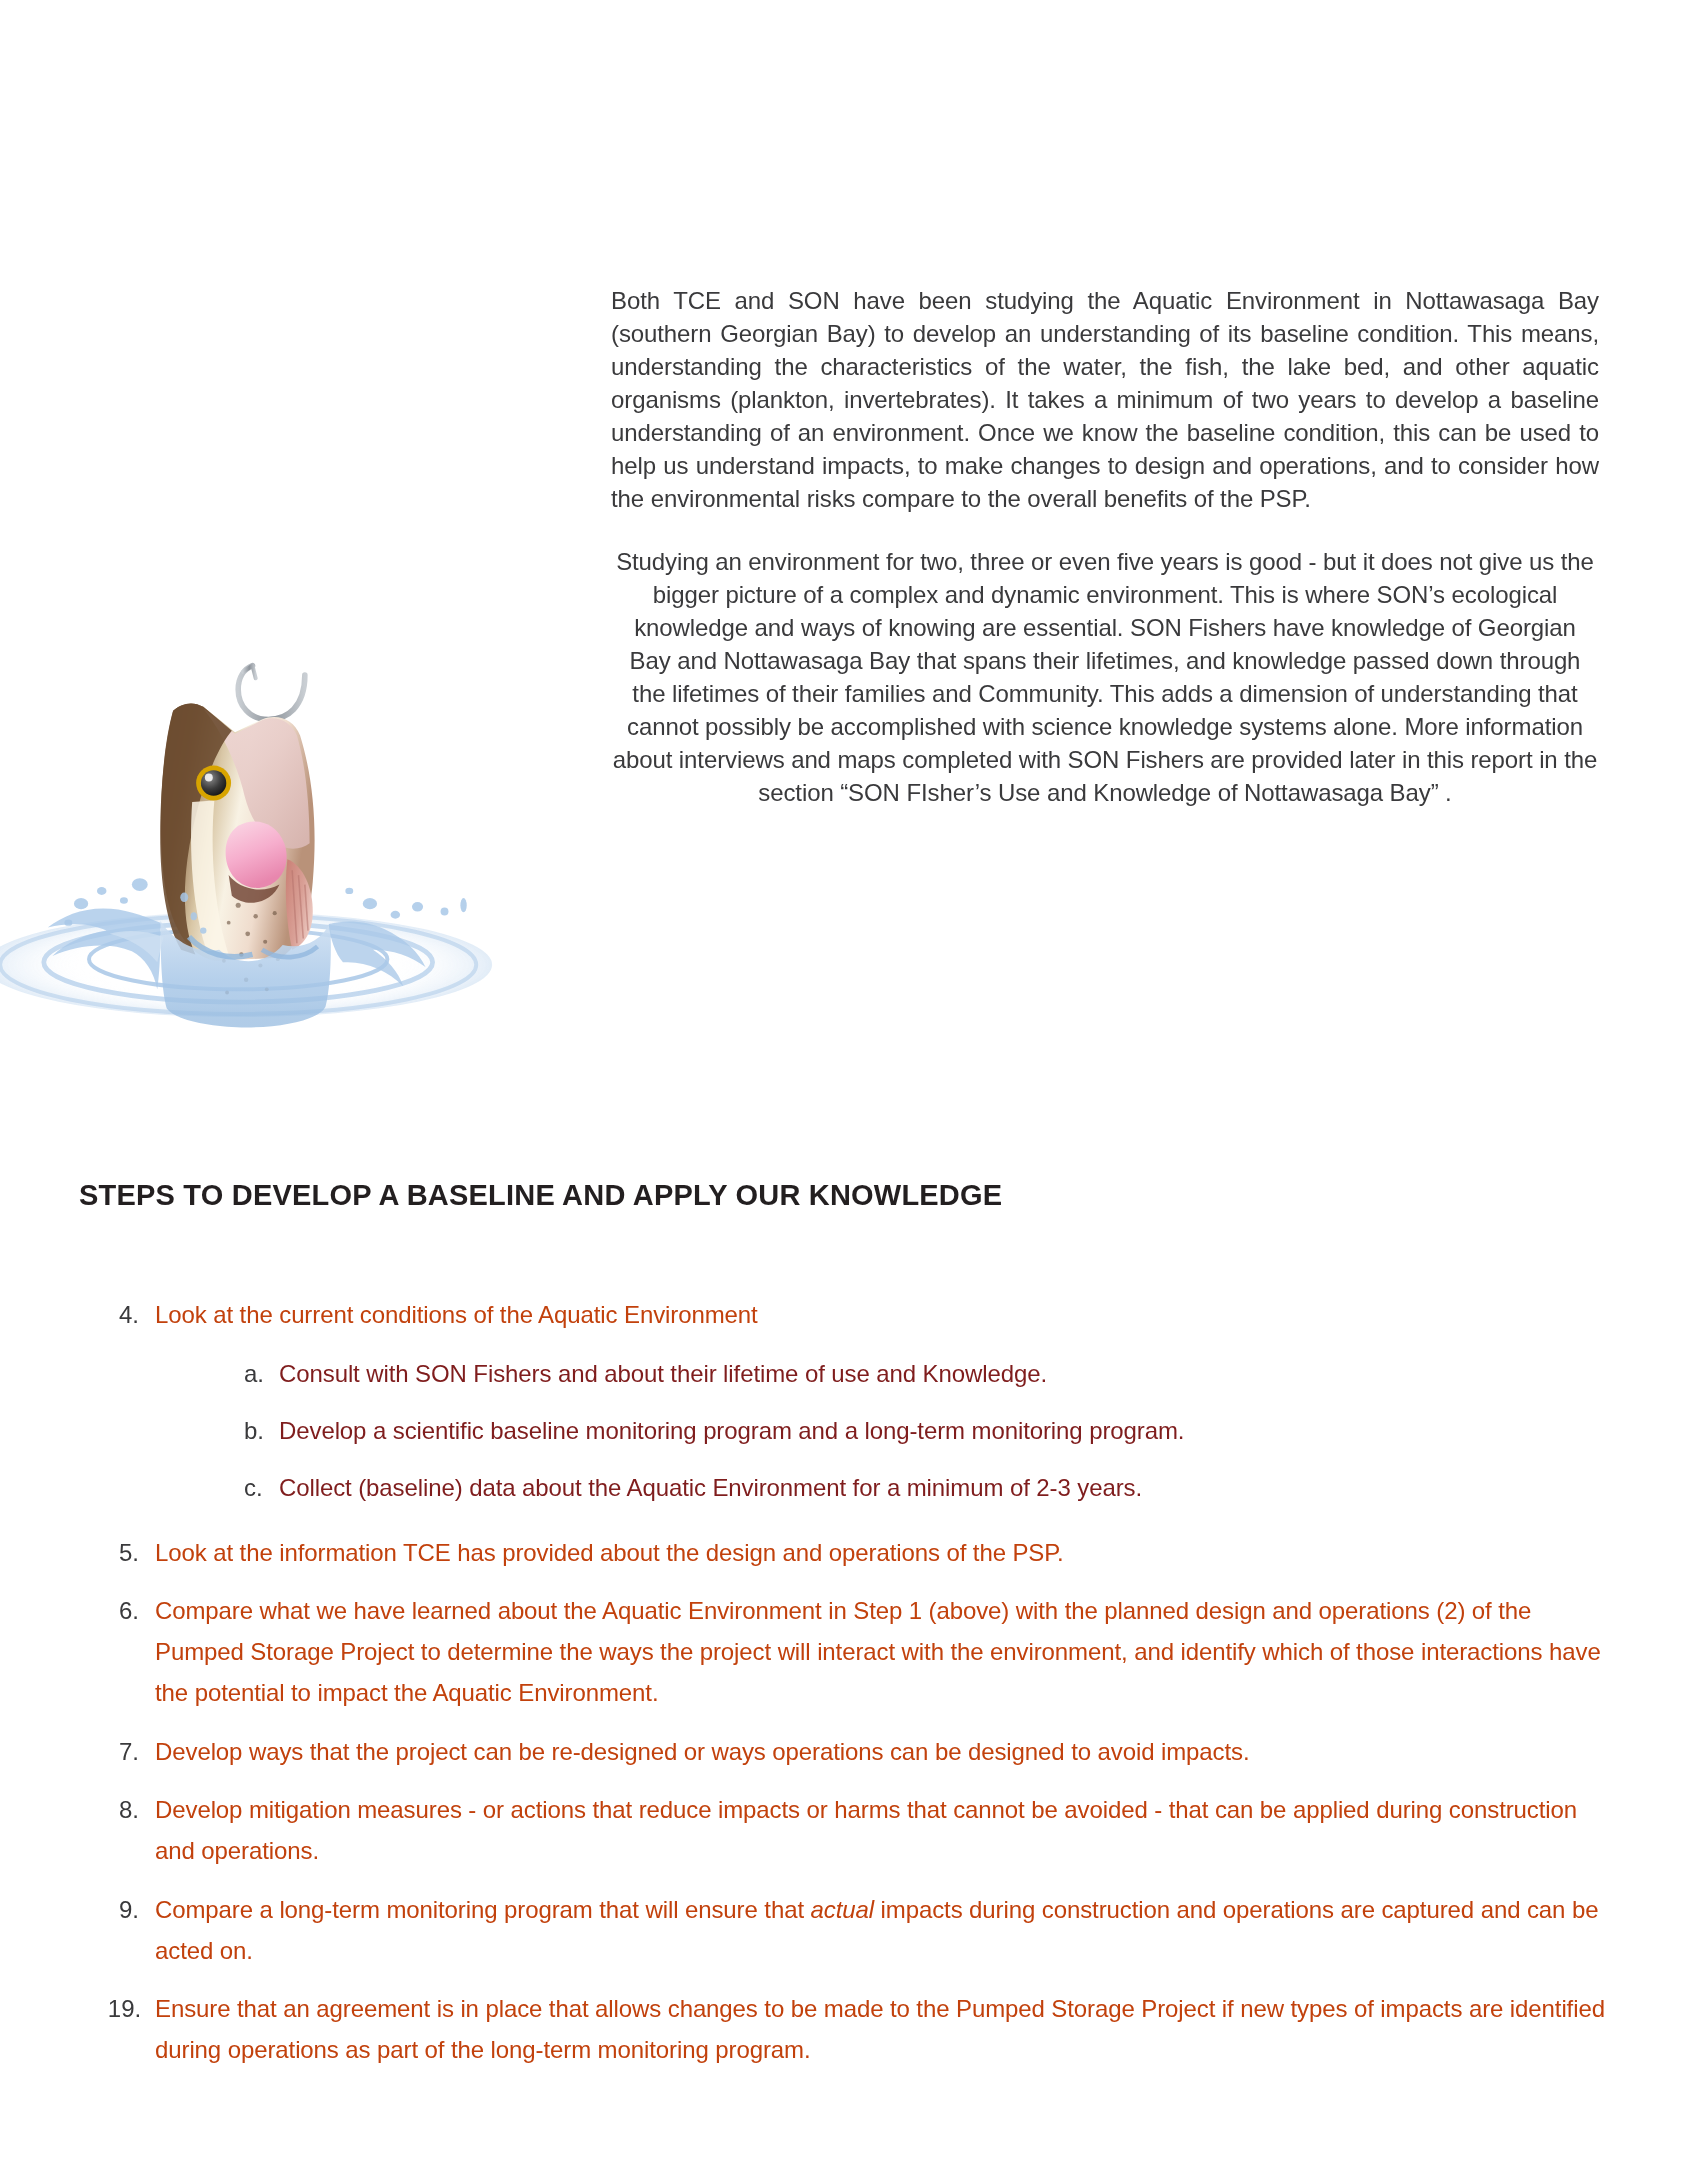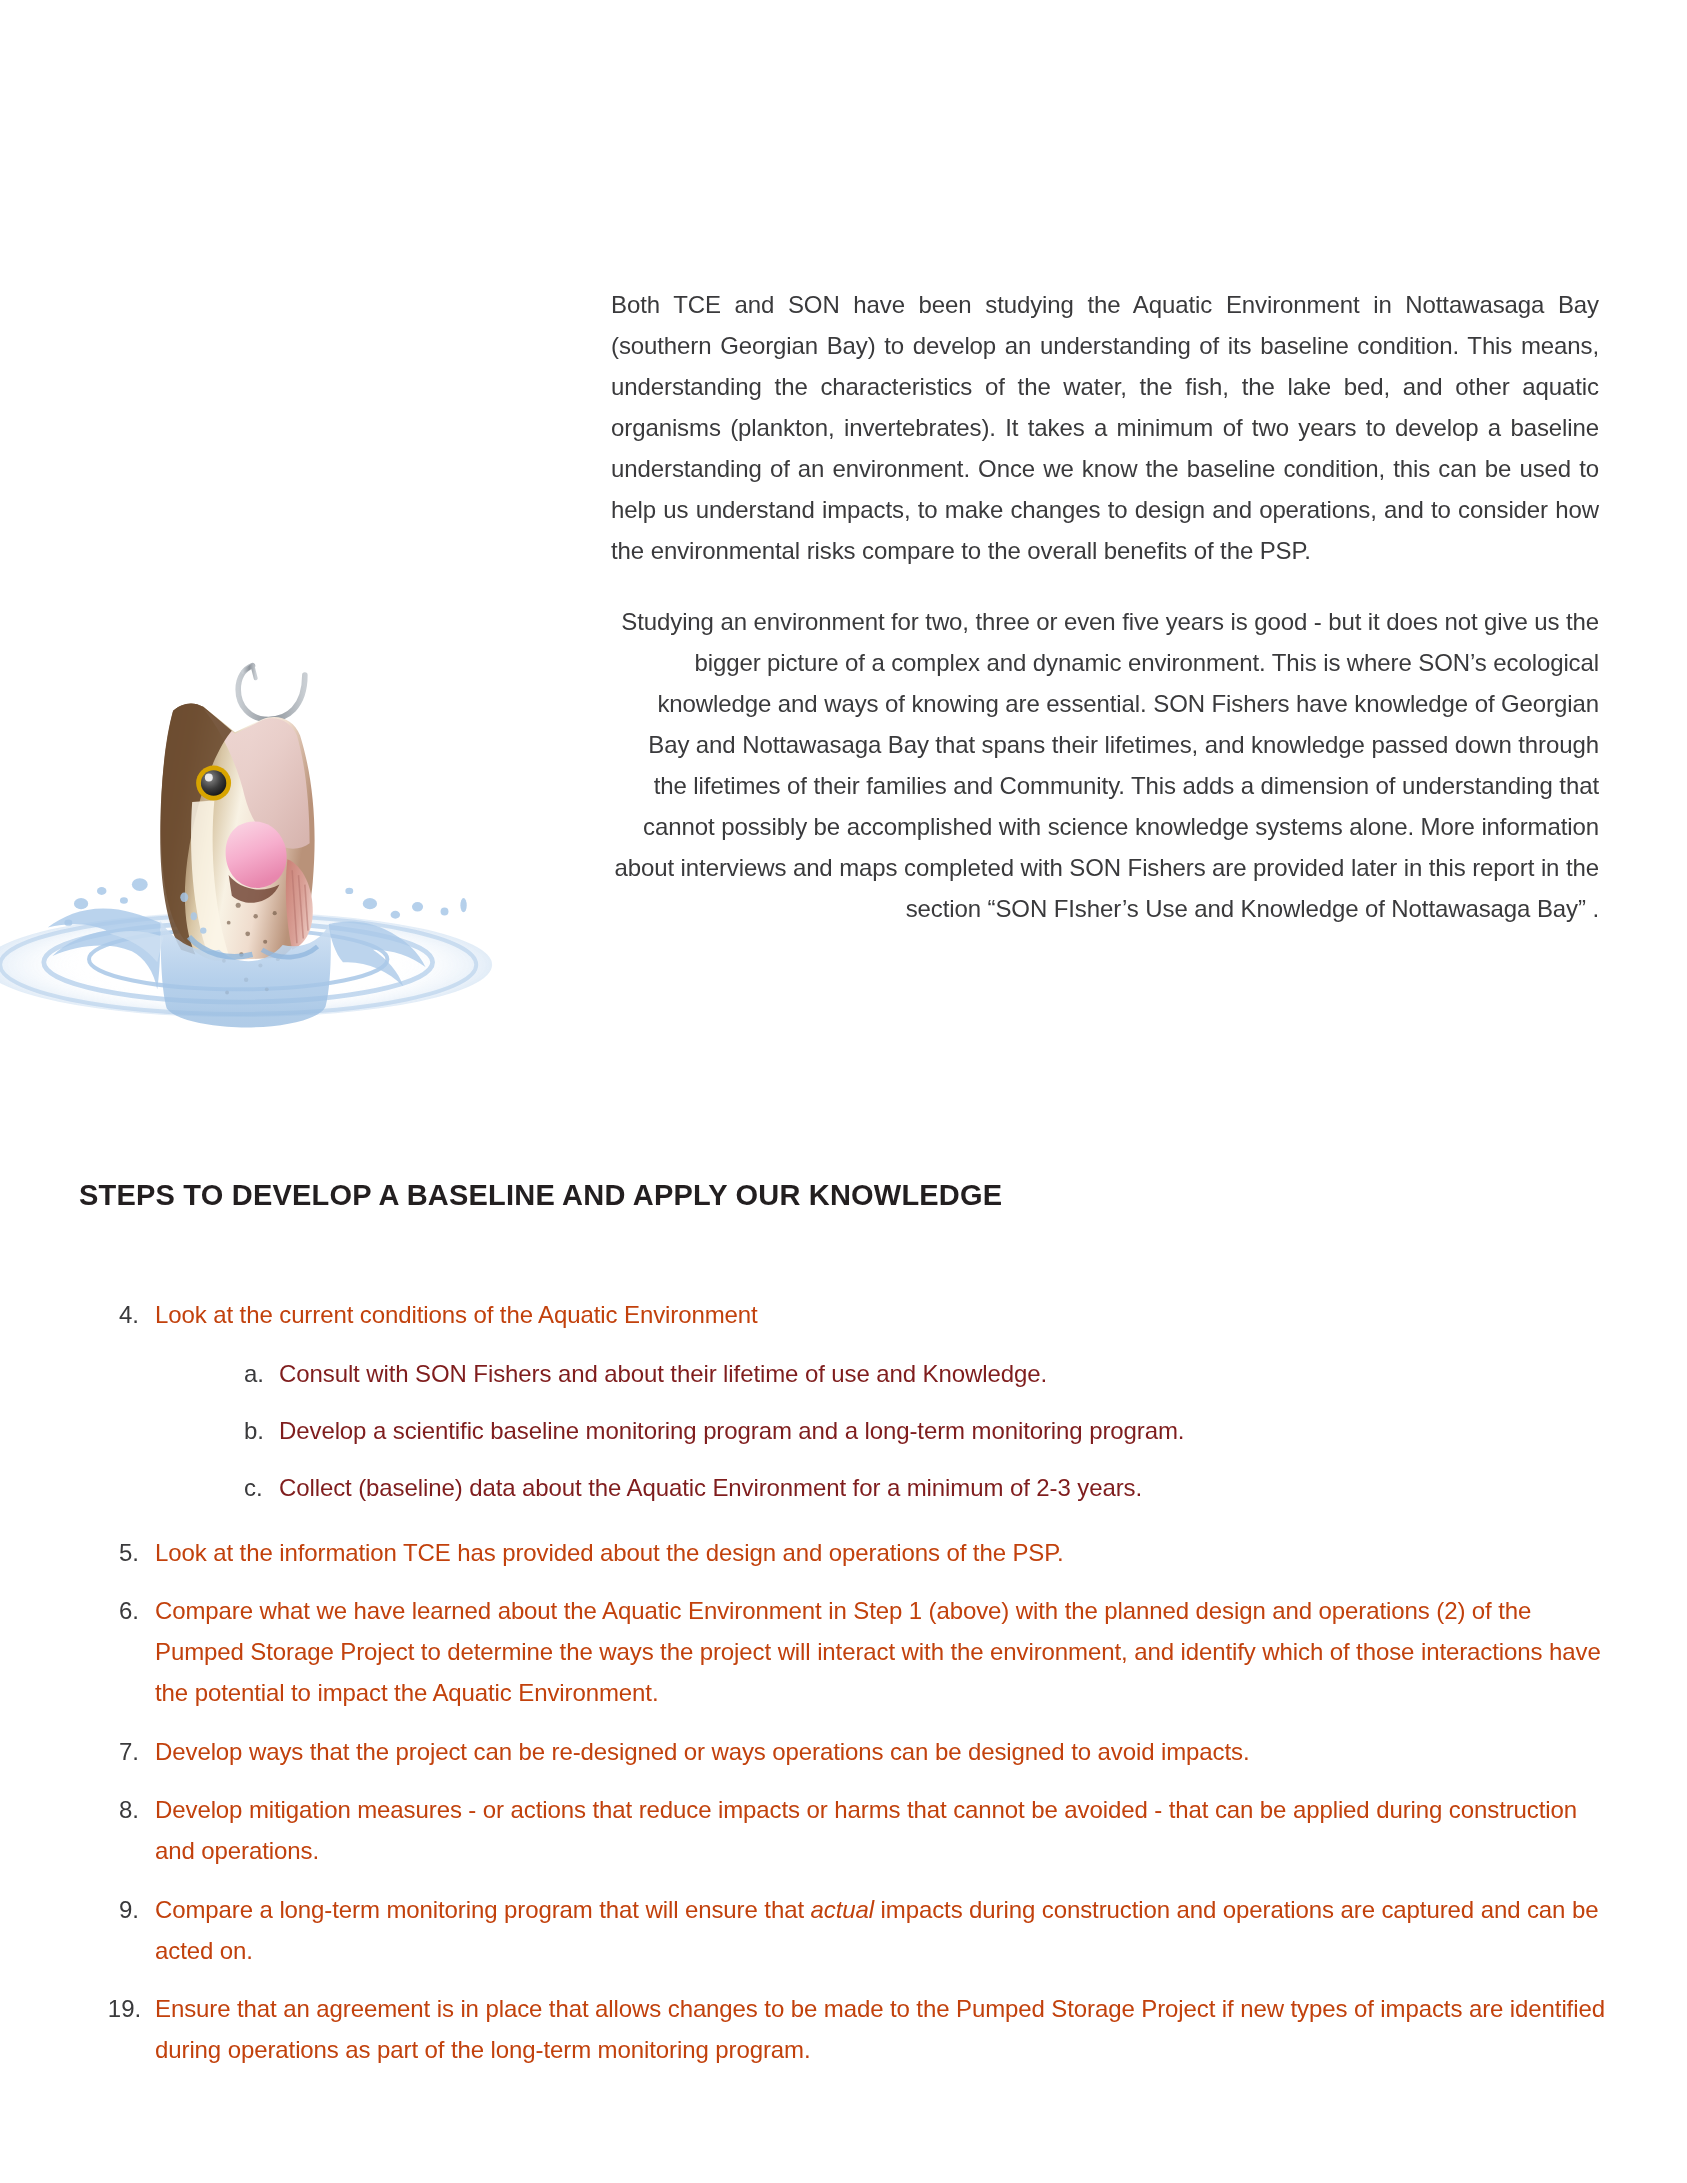--- a/index.html
+++ b/index.html
@@ -40,31 +40,31 @@
   
   .intro-column {
     position: absolute;
     left: 611px;
     top: 284px;
     width: 988px;
   }
   .body-para {
     margin: 0;
     font-size: 24px;
-    line-height: 41px;
+    line-height: 33px;
     text-align: justify;
     text-justify: inter-word;
     color: #3a3a3c;
     letter-spacing: -0.1px;
   }
   .body-para + .body-para {
     margin-top: 30px;
   }
   .body-para:last-child {
-    text-align: right;
+    text-align: center;
   }
   .body-para.justify-last-left {
     text-align: justify;
   }
 
   
   .section-heading {
     position: absolute;
     left: 79px;
     top: 1176px;

